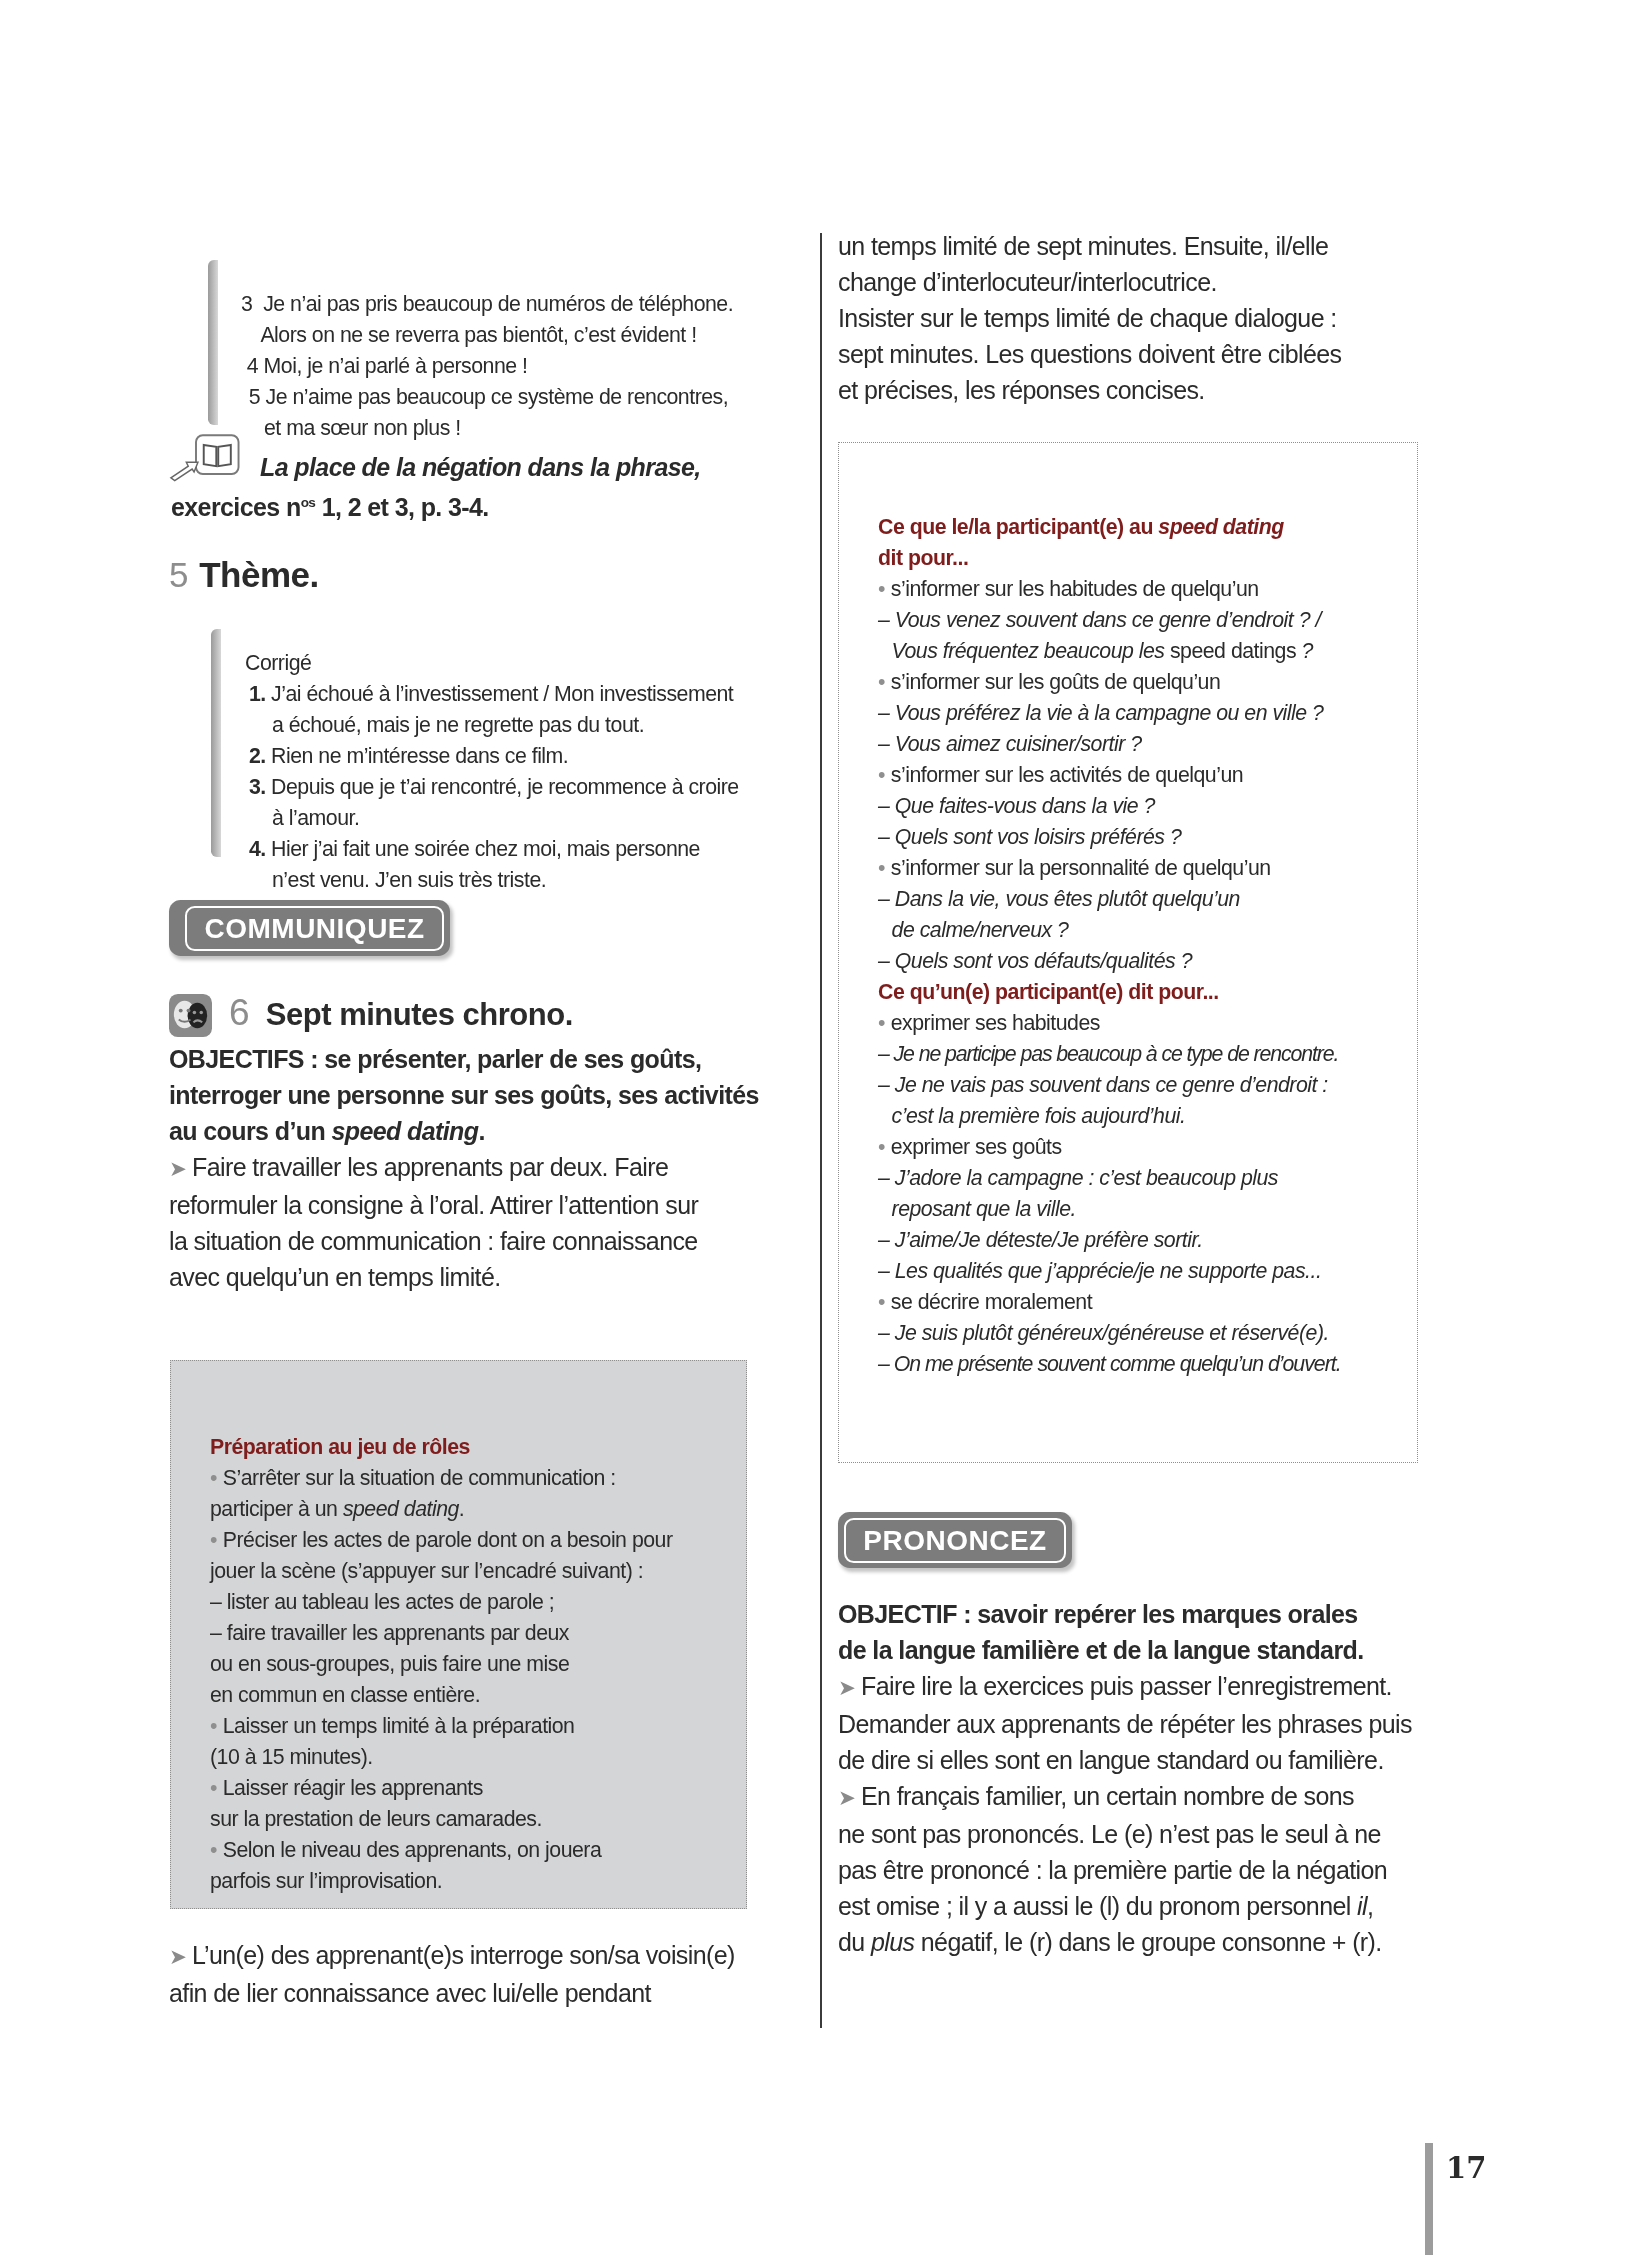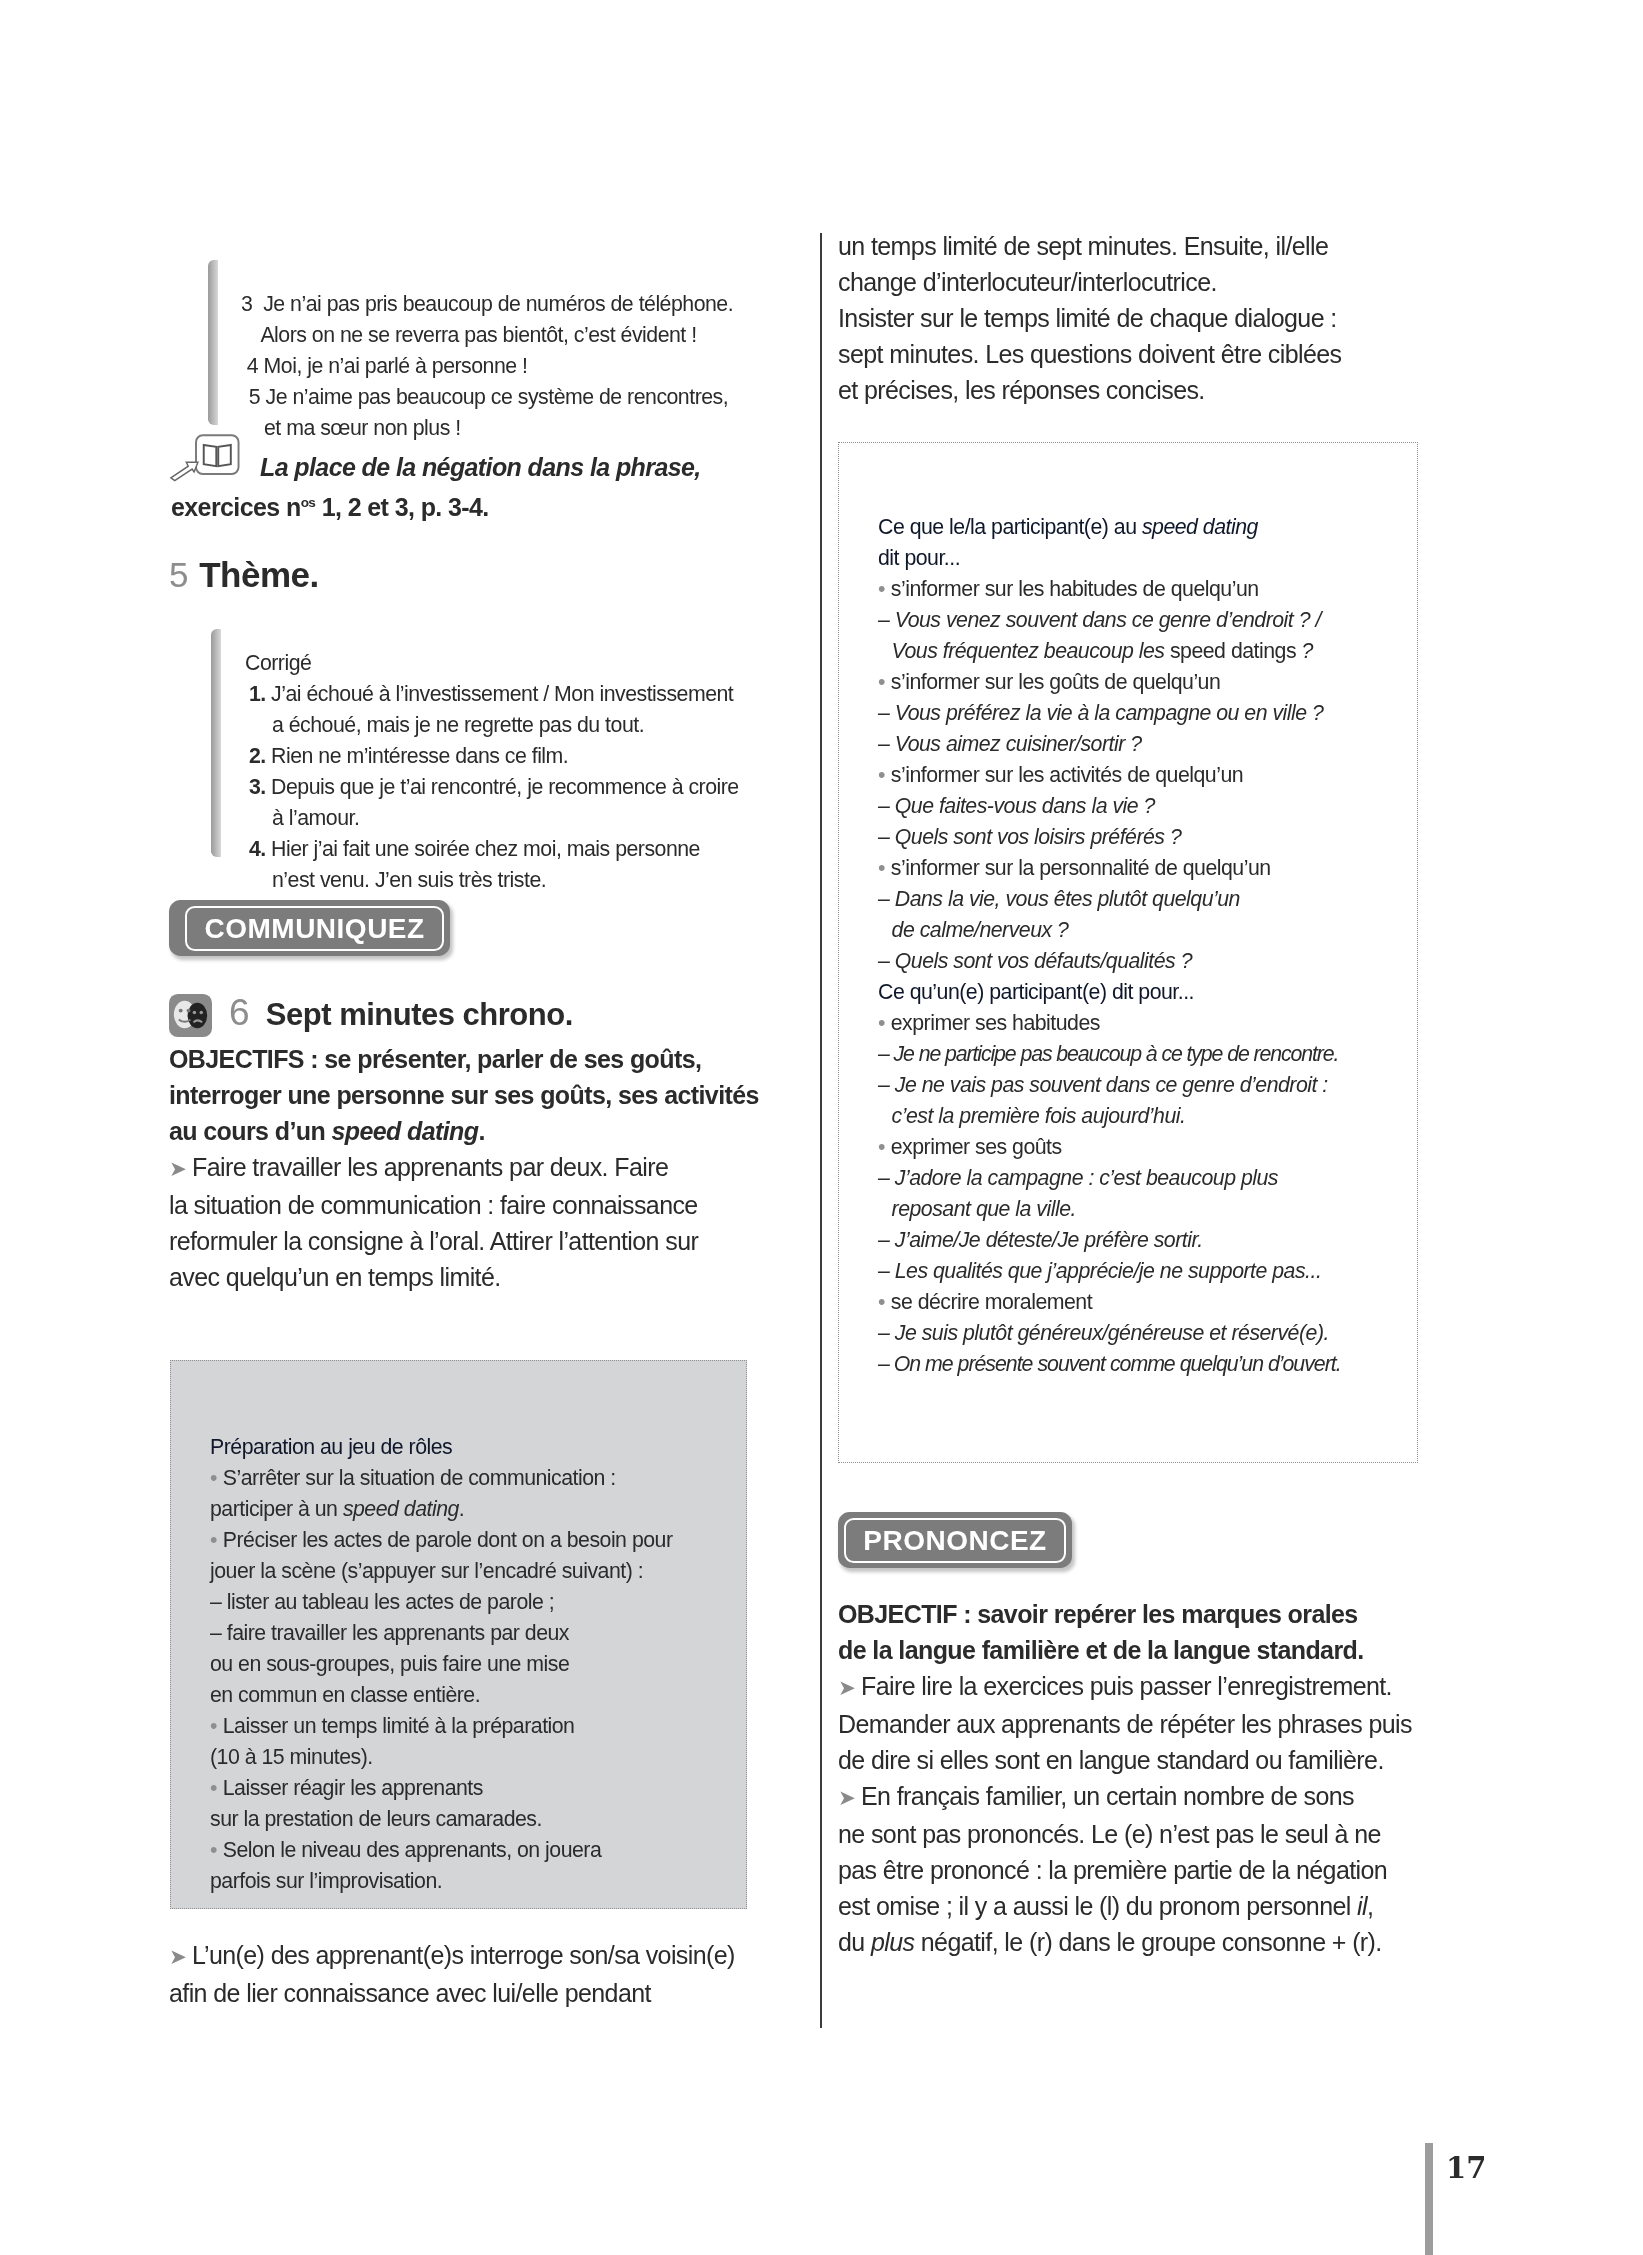--- a/index.html
+++ b/index.html
@@ -18,21 +18,21 @@
                    box-shadow: 2.9px 3.9px 3.9px #c4c4c4; padding: 5.8px; }
   .section-badge .inner { border: 2.9px solid #ffffff; border-radius: 9.7px; color: #ffffff;
                           font-weight: bold; font-size: 28px; letter-spacing: 0.5px;
                           padding: 3.9px 17.5px; line-height: 33px; white-space: nowrap; }
   .arrow { color: #8a8a8a; font-size: 21.3px; margin-right: 5.8px; }
   .dot { color: #8f8f8f; margin-right: 5.8px; }
   .gray-box { position: absolute; left: 170px; top: 1360px; width: 577px; height: 549px;
               background: #d4d5d7; border: 1.9px dotted #8e8e8e; box-sizing: border-box; }
   .white-box { position: absolute; left: 838px; top: 442px; width: 580px; height: 1021px;
                background: #ffffff; border: 1.9px dotted #8e8e8e; box-sizing: border-box; }
-  .box-title { font-weight: normal; color: #0f172a; }
+  .box-title { font-weight: bold; color: #7f1d1d; }
   .line { display: block; white-space: nowrap; }
   .indent { padding-left: 19.4px; }
   .indent2 { padding-left: 13.6px; }
   .page-number-bar { position: absolute; left: 1425px; top: 2143px; width: 7.8px; height: 113px; background: #9c9c9c; }
   .page-number { position: absolute; left: 1446px; top: 2143px; font-family: "DejaVu Serif", serif;
                  font-weight: bold; font-size: 29px; color: #2b2b2b; margin-top: 8px; }
 </style>
 </head>
 <body>
 
@@ -94,22 +94,22 @@
 <div class="abs" style="left:229px; top:990px; font-size:37px; line-height:45px;">
   <span class="gray">6</span>
   <span class="bold" style="margin-left:6px; font-size:31px; letter-spacing:-0.5px;">Sept minutes chrono.</span>
 </div>
 
 <div class="abs page-text" style="left:169px; top:1041px;">
   <span class="line bold">OBJECTIFS : se présenter, parler de ses goûts,</span>
   <span class="line bold">interroger une personne sur ses goûts, ses activités</span>
   <span class="line bold"><span>au cours d’un </span><i>speed dating</i><span>.</span></span>
   <span class="line"><span class="arrow">➤</span><span>Faire travailler les apprenants par deux. Faire</span></span>
+  <span class="line">reformuler la consigne à l’oral. Attirer l’attention sur</span>
   <span class="line">la situation de communication : faire connaissance</span>
-  <span class="line">reformuler la consigne à l’oral. Attirer l’attention sur</span>
   <span class="line">avec quelqu’un en temps limité.</span>
 </div>
 
 <div class="gray-box">
   <div class="abs small" style="left:39px; top:36px;">
     <span class="line box-title">Préparation au jeu de rôles</span>
     <span class="line"><span class="dot">•</span><span>S’arrêter sur la situation de communication :</span></span>
     <span class="line"><span>participer à un </span><i>speed dating</i><span>.</span></span>
     <span class="line"><span class="dot">•</span><span>Préciser les actes de parole dont on a besoin pour</span></span>
     <span class="line">jouer la scène (s’appuyer sur l’encadré suivant) :</span>

